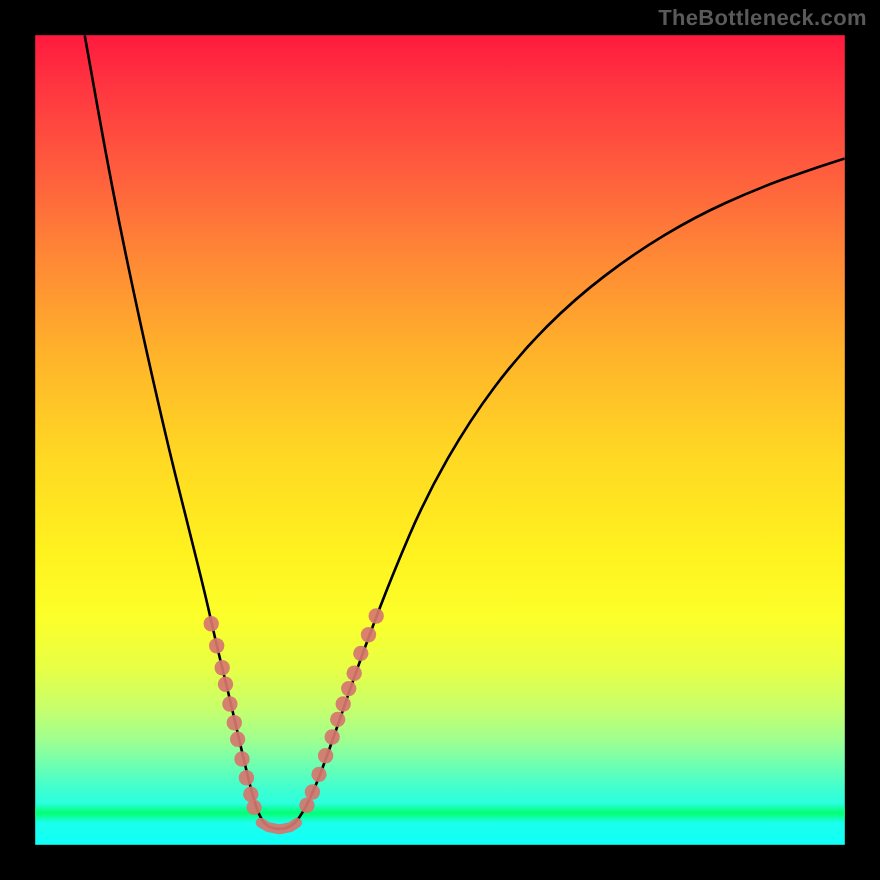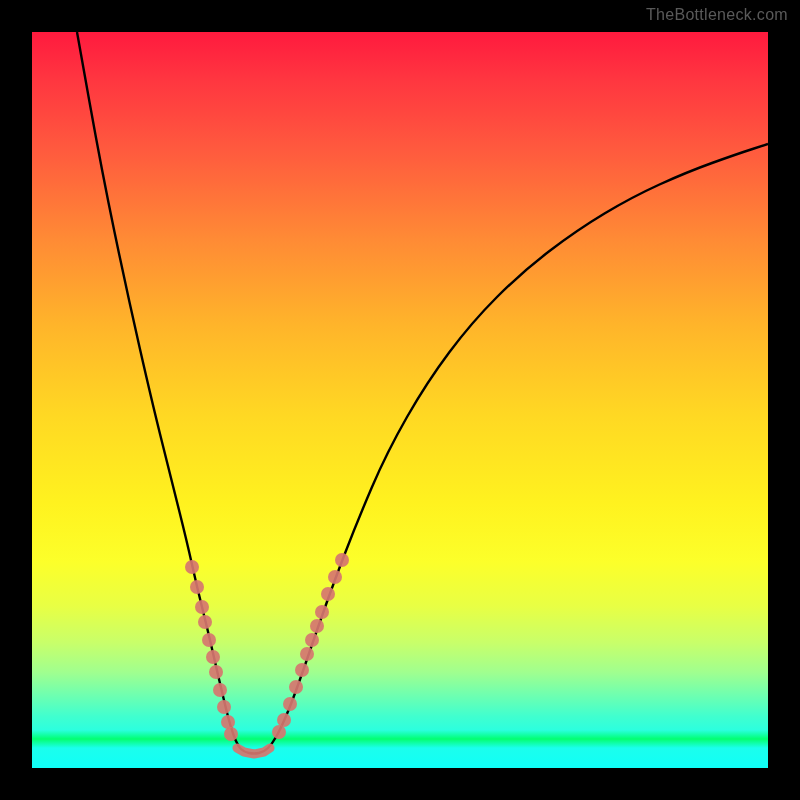--- a/index.html
+++ b/index.html
@@ -9,22 +9,22 @@
       background: #000;
       position: relative;
       font-family: Arial, sans-serif;
       overflow: hidden;
     }
     .watermark {
       position: absolute;
       top: 6px;
       right: 12px;
       color: #5a5a5a;
-      font-size: 16px;
-      font-weight: 400;
+      font-size: 20px;
+      font-weight: 700;
       z-index: 10;
       letter-spacing: 0.3px;
       text-align: center;
     }
     .plot-area {
       position: absolute;
       top: 32px;
       left: 32px;
       width: 736px;
       height: 736px;

